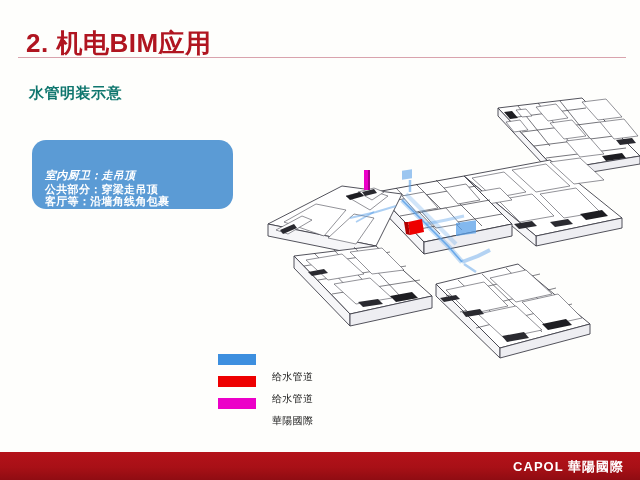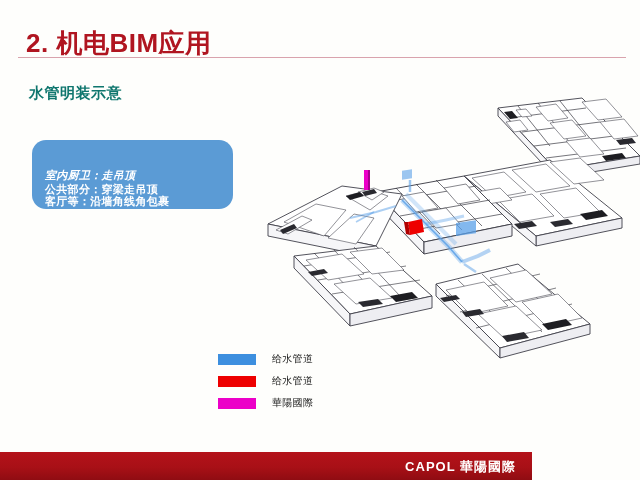--- a/index.html
+++ b/index.html
@@ -97,33 +97,33 @@
     position: absolute;
     left: 0;
     top: 2px;
     width: 38px;
     height: 11px;
     border: 0;
   }
   .legend-label {
     position: absolute;
     left: 54px;
-    top: 0px;
+    top: 18px;
     font-size: 10px;
     color: #1a1a1a;
     white-space: nowrap;
     letter-spacing: 0.3px;
   }
 
   
   #footer-bar {
     position: absolute;
     left: 0;
     top: 452px;
-    width: 532px;
+    width: 640px;
     height: 28px;
     background: linear-gradient(180deg, #b4121a 0%, #a81016 55%, #8f0c12 100%);
   }
   #footer-logo {
     position: absolute;
     right: 16px;
     top: 6px;
     font-size: 13px;
     font-weight: bold;
     color: #ffffff;

